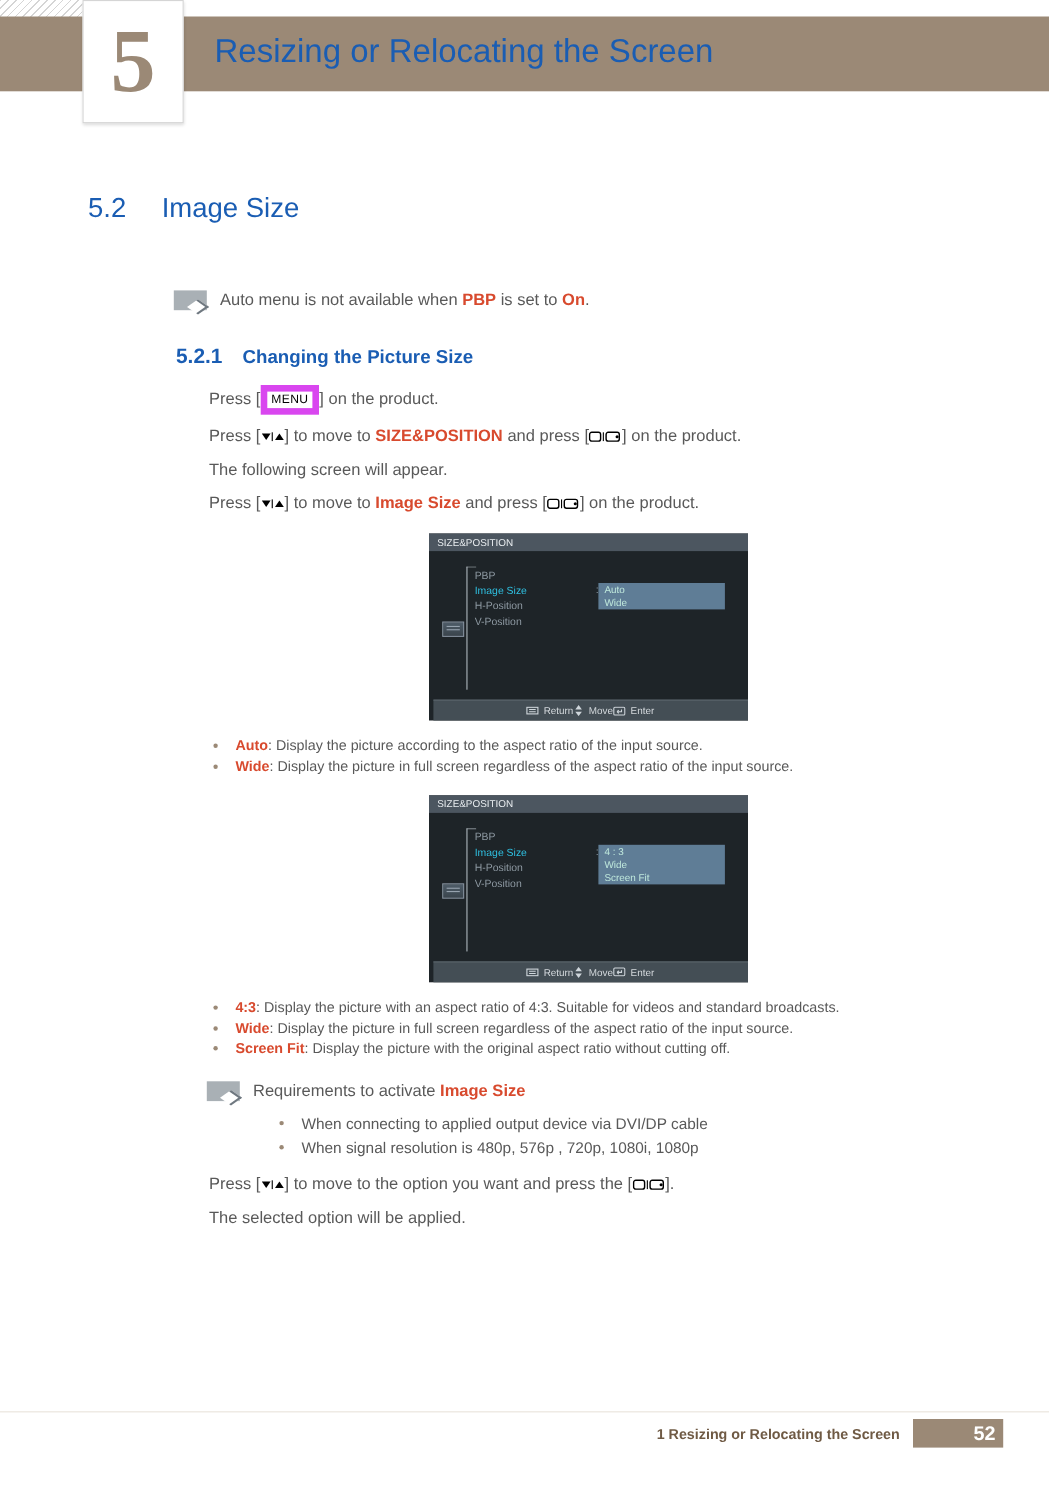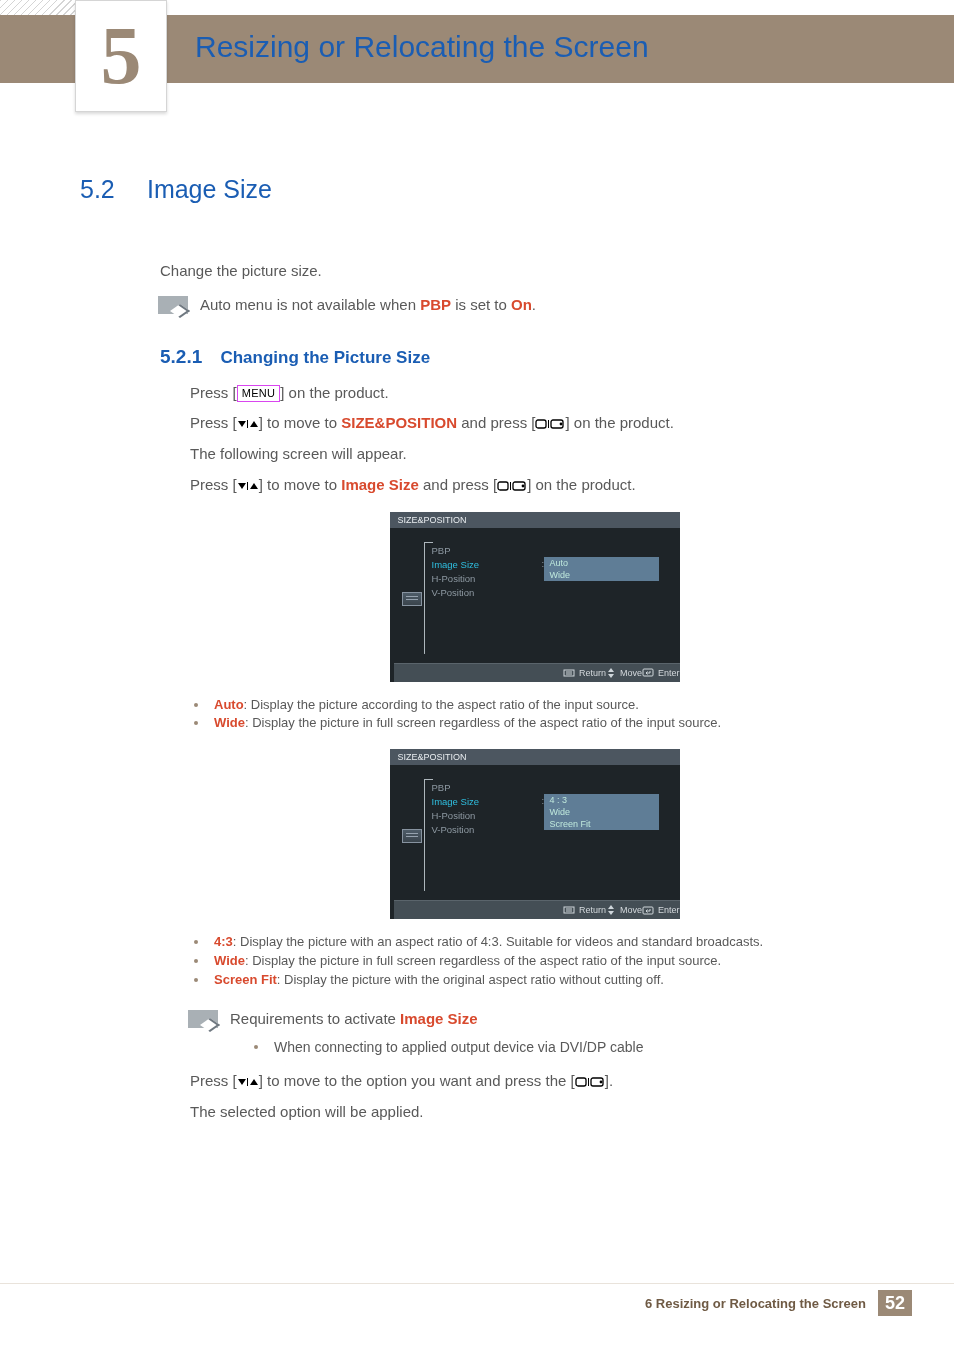--- a/index.html
+++ b/index.html
@@ -71,21 +71,21 @@
     content:""; position:absolute; right:2px; bottom:-3px; width:10px;height:10px;
     border-right:2px solid #6f7880; border-bottom:2px solid #6f7880; transform:rotate(-45deg) skew(10deg,10deg);
     background:#fff;
   }
   .subheading{ margin-top:30px; margin-bottom:14px;}
   .subheading .num{ font-size:19px; color:var(--dark-blue); font-weight:bold;}
   .subheading .title{ font-size:17px; color:var(--dark-blue); font-weight:bold; margin-left:14px;}
   .steps{ margin-left:30px;}
   .steps .para{ margin:9px 0;}
   .menu-label{
-    display:inline-block; border:1px solid #d946ef; padding:0 4px; font-size:11px; line-height:15px;
+    display:inline-block; border:6px solid #d946ef; padding:0 4px; font-size:11px; line-height:15px;
     color:#000; vertical-align:1px; letter-spacing:0.3px;
   }
 
   
   .osd{
     width:290px; height:170px; background:var(--osd-dark); color:#cfd6db;
     margin:16px auto 14px; font-size:9.5px; position:relative;
   }
   .osd-title{
     background:#4c5660; color:#e9edf0; font-size:9px; padding:3px 8px;
@@ -113,21 +113,21 @@
   .osd-left-item.active{ color:#2fbfe0;}
   .osd-right{ flex:1; padding-left:12px;}
   .osd-colon{ color:#8e99a2; position:absolute; left:152px; }
   .osd-sel-box{
     margin-top:15px;
     background:var(--osd-sel); color:#e7fffb; width:115px;
   }
   .osd-sel-box .opt{ padding:1px 6px; font-size:9px; color:#bfe8dc;}
   .osd-footer{
     position:absolute; bottom:0; left:4px; right:0; height:18px; background:#444e55;
-    display:flex; align-items:center; justify-content:flex-end; font-size:9px; color:#d3d8dc;
+    display:flex; align-items:center; justify-content:center; font-size:9px; color:#d3d8dc;
     border-top:1px solid #5a646b;
   }
   .osd-footer span{display:inline-flex;align-items:center; gap:4px;}
 
   ul.bullets{ list-style:none; padding:0; margin:4px 0 4px 30px;}
   ul.bullets>li{ position:relative; padding-left:24px; margin:0 0; line-height:1.45; font-size:13px; color:#595959;}
   ul.bullets>li::before{
     content:""; position:absolute; left:4px; top:7px; width:4px; height:4px; background:var(--brown); border-radius:50%;
   }
   ul.sub-bullets{ list-style:none; padding:0; margin:4px 0 4px 54px;}
@@ -141,42 +141,41 @@
 
   
   .footer{
     position:absolute; bottom:34px; left:0; right:0; height:26px;
     display:flex; align-items:center; justify-content:flex-end; padding-right:42px;
     color:var(--footer-brown); font-size:13px; gap:12px;
     border-top:1px solid #e9e3db; padding-top:6px;
     font-weight:bold;
   }
   .footer .pagenum{
-    background:var(--brown); color:#fff; width:34px; height:26px; display:flex;align-items:center;justify-content:center; font-size:18px;
+    background:var(--brown); color:#fff; width:34px; height:26px; display:flex;align-items:center;justify-content:center; font-size:18px;padding-left:48px;
   }
   
   svg.inline{ vertical-align:-2px;}
 </style>
 </head>
 <body>
 
 <div class="hatch"></div>
 <div class="header-band"></div>
 <div class="chapter-badge">
   <span class="num">5</span>
 </div>
 <div class="chapter-title">Resizing or Relocating the Screen</div>
 
 <div class="section">
   <span class="num">5.2</span>
   <span class="title">Image Size</span>
 </div>
 
 <div class="content">
-  <p class="para">Change the picture size.</p>
 
   <div class="note-row">
     <span class="note-icon"></span>
     <span class="para" style="margin:0;">
       <span>Auto menu is not available when </span><span class="strong-red">PBP</span><span> is set to </span><span class="strong-red">On</span><span>.</span>
     </span>
   </div>
 
   <div class="subheading">
     <span class="num">5.2.1</span>
@@ -313,20 +312,21 @@
   </ul>
 
   <div class="note-block">
     <span class="note-icon"></span>
     <div class="note-body">
       <p class="para" style="margin-top:0;">
         <span>Requirements to activate </span><span class="strong-red">Image Size</span>
       </p>
       <ul class="sub-bullets" style="margin-left:20px;">
         <li>When connecting to applied output device via DVI/DP cable</li>
+        <li>When signal resolution is 480p, 576p , 720p, 1080i, 1080p</li>
       </ul>
     </div>
   </div>
 
   <div class="steps" style="margin-top:8px;">
     <p class="para">
       <span>Press [</span><svg class="inline" width="22" height="12" viewBox="0 0 22 12">
           <path d="M1 3 L5 9 L9 3 Z" fill="#000"></path>
           <rect x="10" y="2" width="1" height="8" fill="#000"></rect>
           <path d="M13 9 L17 3 L21 9 Z" fill="#000"></path>
@@ -336,15 +336,15 @@
           <rect x="16" y="2" width="12" height="8" rx="2" fill="none" stroke="#000" stroke-width="1.3"></rect>
           <circle cx="26" cy="6" r="1.4" fill="#000"></circle>
         </svg><span>].</span>
     </p>
     <p class="para">The selected option will be applied.</p>
   </div>
 
 </div>
 
 <div class="footer">
-  <span>6 Resizing or Relocating the Screen</span>
+  <span>1 Resizing or Relocating the Screen</span>
   <span class="pagenum">52</span>
 </div>
 
 </body></html>

